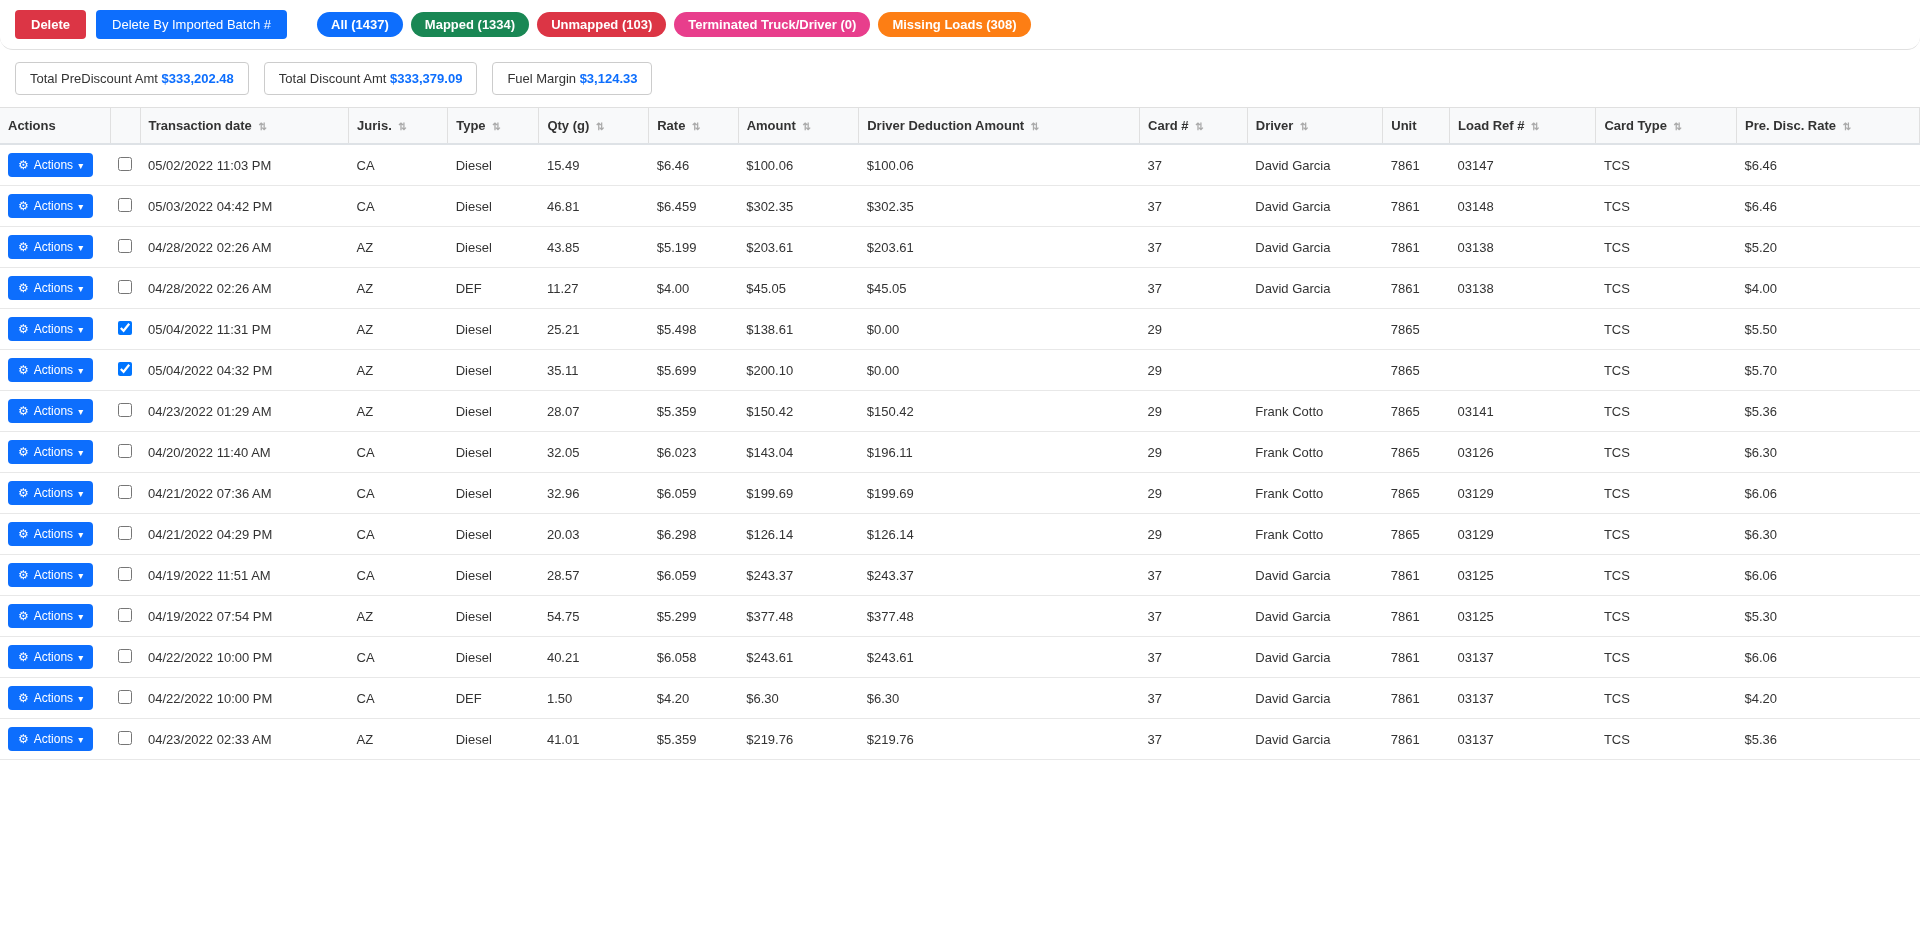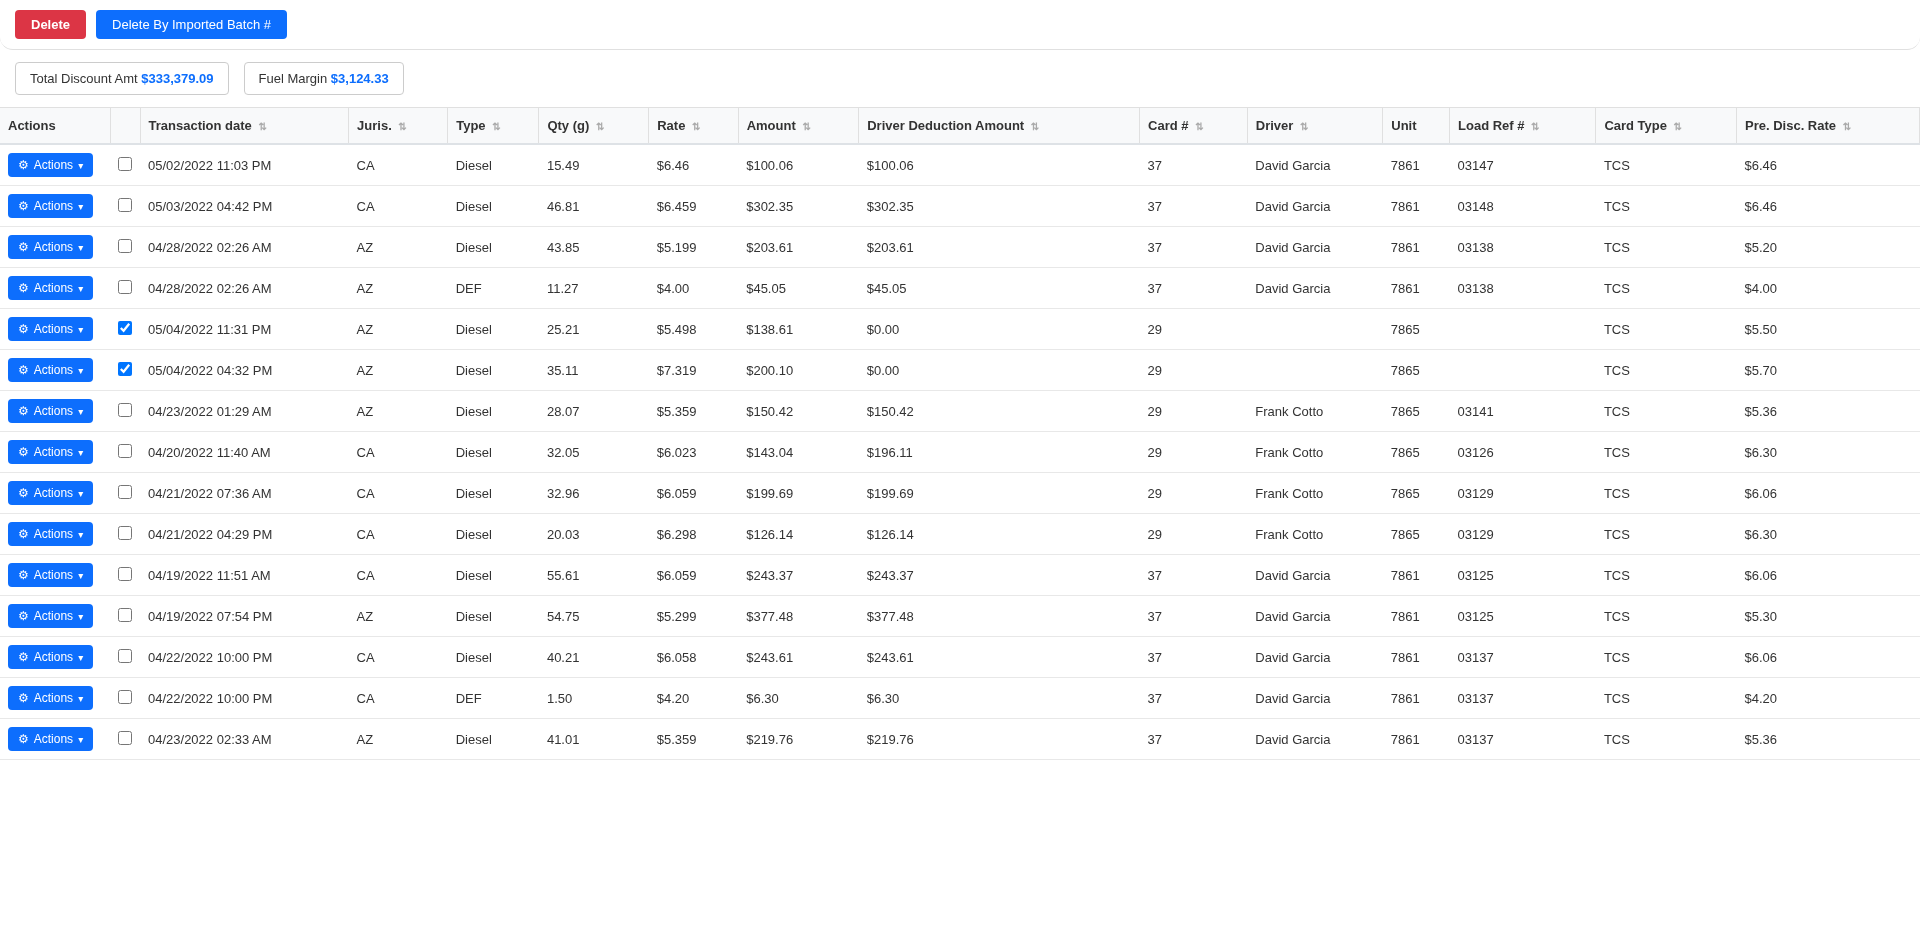--- a/index.html
+++ b/index.html
@@ -152,23 +152,31 @@
       width: 14px;
       height: 14px;
     }
   </style>
 </head>
 <body>
 
 <div class="top-bar">
   <button class="btn-delete">Delete</button>
   <button class="btn-delete-batch">Delete By Imported Batch #</button>
+  <div class="filter-pills" id="filter-pills-container">
+      <button class="pill pill-blue">All (1437)</button>
+      <button class="pill pill-green">Mapped (1334)</button>
+      <button class="pill pill-red">Unmapped (103)</button>
+      <button class="pill pill-pink">Terminated Truck/Driver (0)</button>
+      <button class="pill pill-orange">Missing Loads (308)</button>
+    </div>
 </div>
 
 <div class="summary-bar" id="summary-bar-container">
+    <div class="summary-card">Total PreDiscount Amt <span class="val">$333,202.48</span></div>
     <div class="summary-card">Total Discount Amt <span class="val">$333,379.09</span></div>
     <div class="summary-card">Fuel Margin <span class="val">$3,124.33</span></div>
   </div>
 
 <div class="table-container">
   <table>
     <thead id="table-head">
         <tr>
           <th style="width: 110px;">Actions</th>
           <th style="width: 30px;"></th>
@@ -297,21 +305,21 @@
           <td><button class="action-btn">
               <span class="gear">⚙</span> 
               <span>Actions</span> 
               <span class="chevron">▾</span>
             </button></td>
           <td class="checkbox-col"><input type="checkbox" checked="" style=""></td>
           <td>05/04/2022 04:32 PM</td>
           <td>AZ</td>
           <td>Diesel</td>
           <td>35.11</td>
-          <td>$7.319</td>
+          <td>$5.699</td>
           <td>$200.10</td>
           <td>$0.00</td>
           <td>29</td>
           <td></td>
           <td>7865</td>
           <td></td>
           <td>TCS</td>
           <td>$5.70</td>
         </tr>
         <tr>
@@ -401,21 +409,21 @@
         <tr>
           <td><button class="action-btn">
               <span class="gear">⚙</span> 
               <span>Actions</span> 
               <span class="chevron">▾</span>
             </button></td>
           <td class="checkbox-col"><input type="checkbox" style=""></td>
           <td>04/19/2022 11:51 AM</td>
           <td>CA</td>
           <td>Diesel</td>
-          <td>55.61</td>
+          <td>28.57</td>
           <td>$6.059</td>
           <td>$243.37</td>
           <td>$243.37</td>
           <td>37</td>
           <td>David Garcia</td>
           <td>7861</td>
           <td>03125</td>
           <td>TCS</td>
           <td>$6.06</td>
         </tr>

